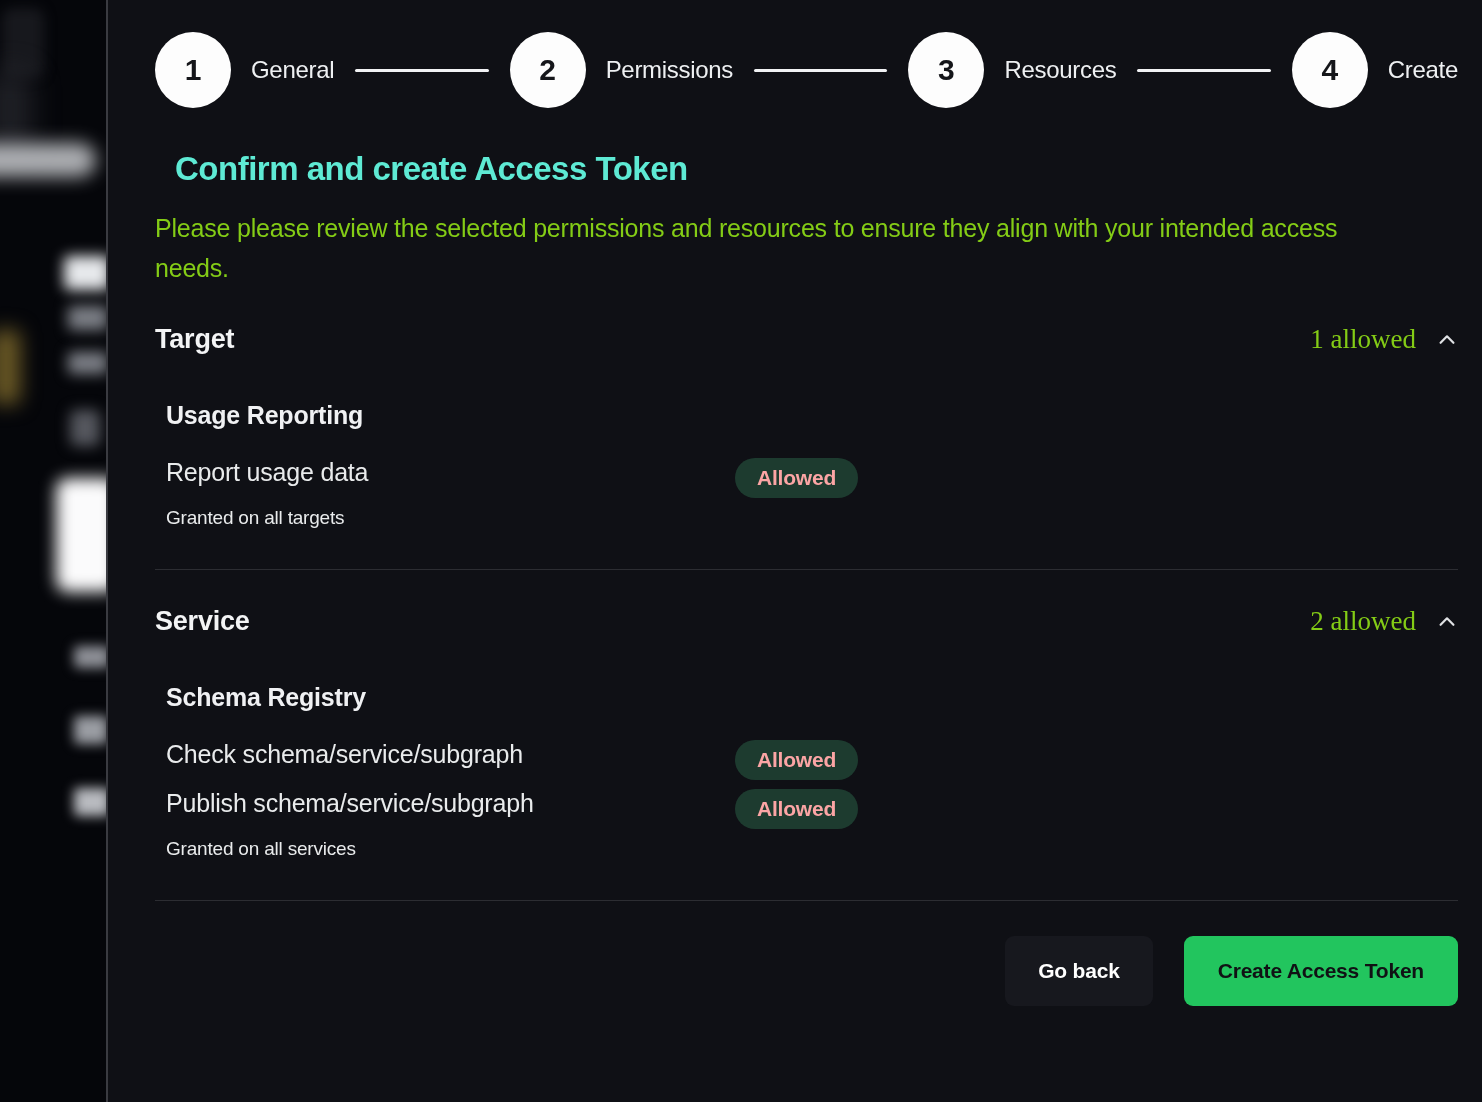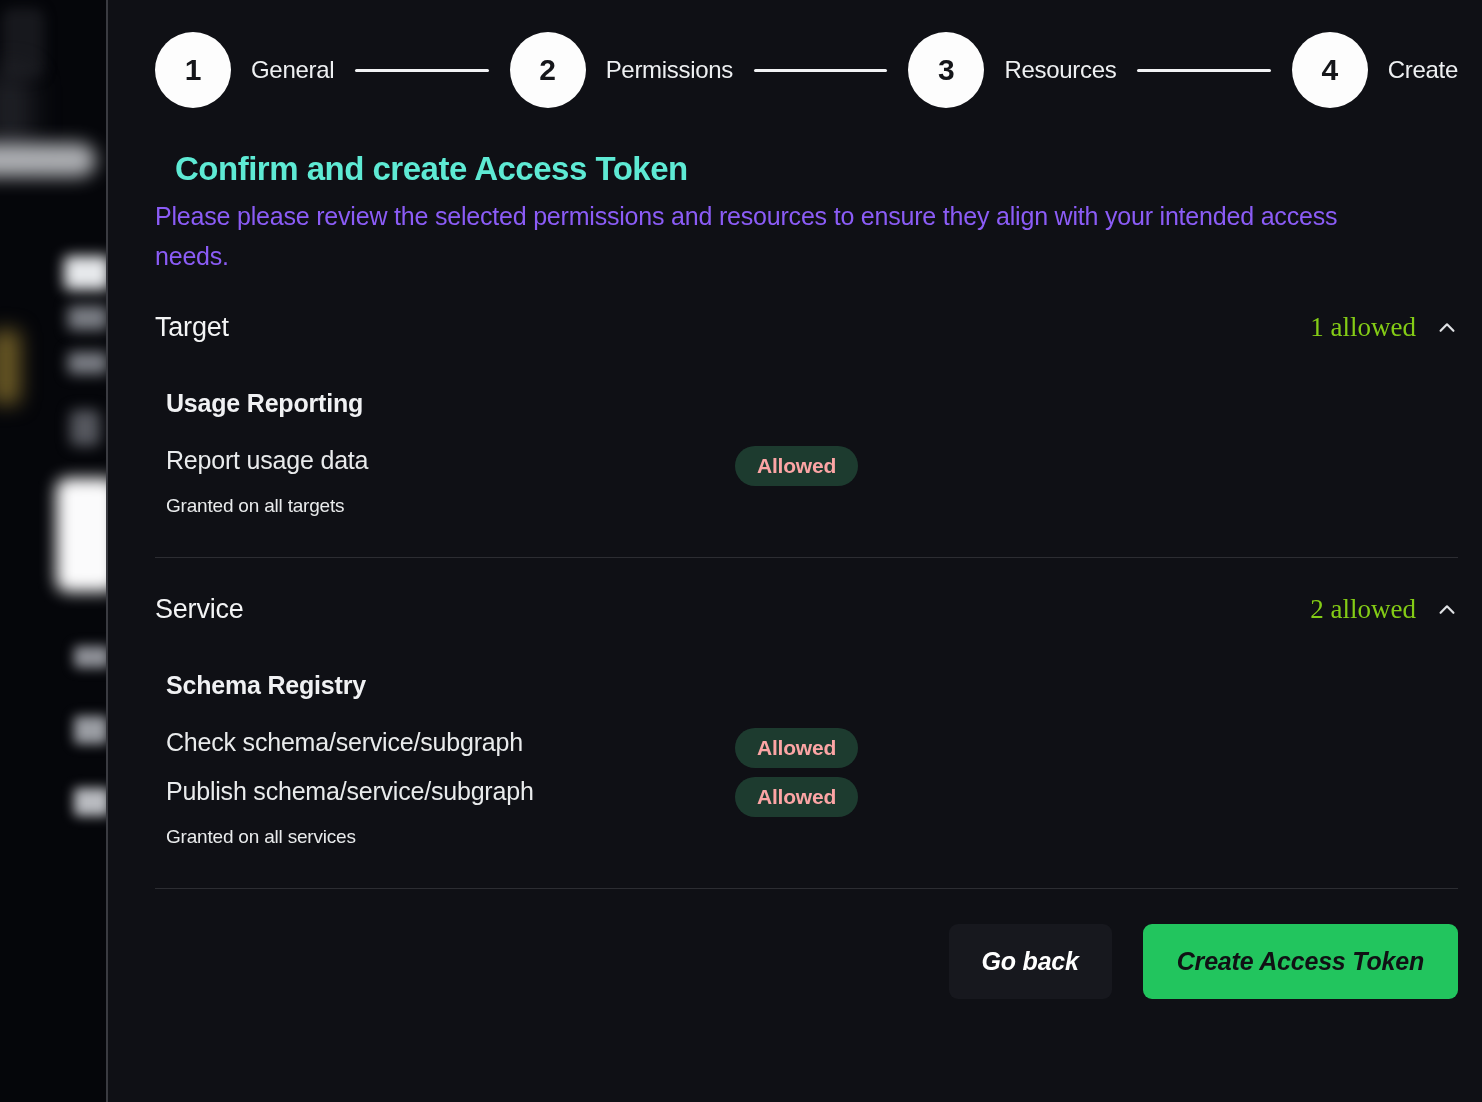--- a/index.html
+++ b/index.html
@@ -43,48 +43,48 @@
     width: 76px; height: 76px; border-radius: 50%;
     background: #fdfdfd; color: #15161a;
     display: flex; align-items: center; justify-content: center;
     font-size: 30px; font-weight: 600; flex: none;
   }
   .step-label { font-size: 24px; font-weight: 500; color: #eef0f2; letter-spacing: -0.3px; white-space: nowrap; }
   .connector { flex: 1; height: 3px; background: #f1f2f4; margin: 0 21px; border-radius: 2px; }
 
   
   h1.title { margin-top: 42px; font-size: 33px; line-height: 38px; font-weight: 700; color: #5eead4; letter-spacing: -0.5px; margin-left: 20px; }
-  p.desc { margin-top: 8px; max-width: 1240px; font-size: 25px; line-height: 40px; color: #8b5cf6; letter-spacing: -0.2px; }
+  p.desc { margin-top: 20px; max-width: 1240px; font-size: 25px; line-height: 40px; color: #84cc16; letter-spacing: -0.2px; }
 
   
   .section-header {
     display: flex; justify-content: space-between; align-items: center;
     margin-top: 36px; cursor: pointer;
   }
-  .section-name { font-size: 27px; color: #f3f4f5; font-weight: 400; letter-spacing: -0.2px; }
+  .section-name { font-size: 27px; color: #f3f4f5; font-weight: 700; letter-spacing: -0.2px; }
   .section-count { display: flex; align-items: center; gap: 20px; font-size: 27px; color: #84cc16; font-weight: 500; font-family: Liberation Serif, serif; }
   .chev { width: 22px; height: 22px; display: block; }
 
   .section-body { padding-left: 11px; }
   .group-title { margin-top: 46px; font-size: 25px; font-weight: 700; color: #f0f1f3; letter-spacing: -0.2px; }
   .perm-rows { margin-top: 28px; }
   .perm-row { display: flex; margin-bottom: 9px; }
   .perm-label { width: 569px; font-size: 25px; color: #e9ebec; letter-spacing: -0.2px; }
   .badge {
     display: inline-flex; align-items: center; justify-content: center;
     background: #1d3b2f; color: #fca5a5;
     font-size: 21px; font-weight: 700;
     padding: 8px 22px; border-radius: 999px; letter-spacing: -0.2px;
   }
   .granted { padding-left: 11px; font-size: 19px; color: #e9ebec; letter-spacing: -0.2px; }
   .divider { border: none; border-top: 1px solid #2c2d32; margin-top: 40px; }
 
   
   .footer { display: flex; justify-content: flex-end; align-items: center; gap: 31px; margin-top: 35px; }
-  .btn { border: none; border-radius: 9px; font-family: inherit; font-size: 25px; font-weight: 600; cursor: pointer; letter-spacing: -0.2px; font-style: italic; }
+  .btn { border: none; border-radius: 9px; font-family: inherit; font-size: 21px; font-weight: 600; cursor: pointer; letter-spacing: -0.2px; }
   .btn-dark { background: #17181e; color: #ffffff; padding: 23px 33px; }
   .btn-light { background: #22c55e; color: #101114; padding: 23px 34px; }
 </style>
 </head>
 <body>
 
 <div class="backdrop">
   <div class="bshape bs1"></div>
   <div class="bshape bs2"></div>
   <div class="bshape bs3"></div>

